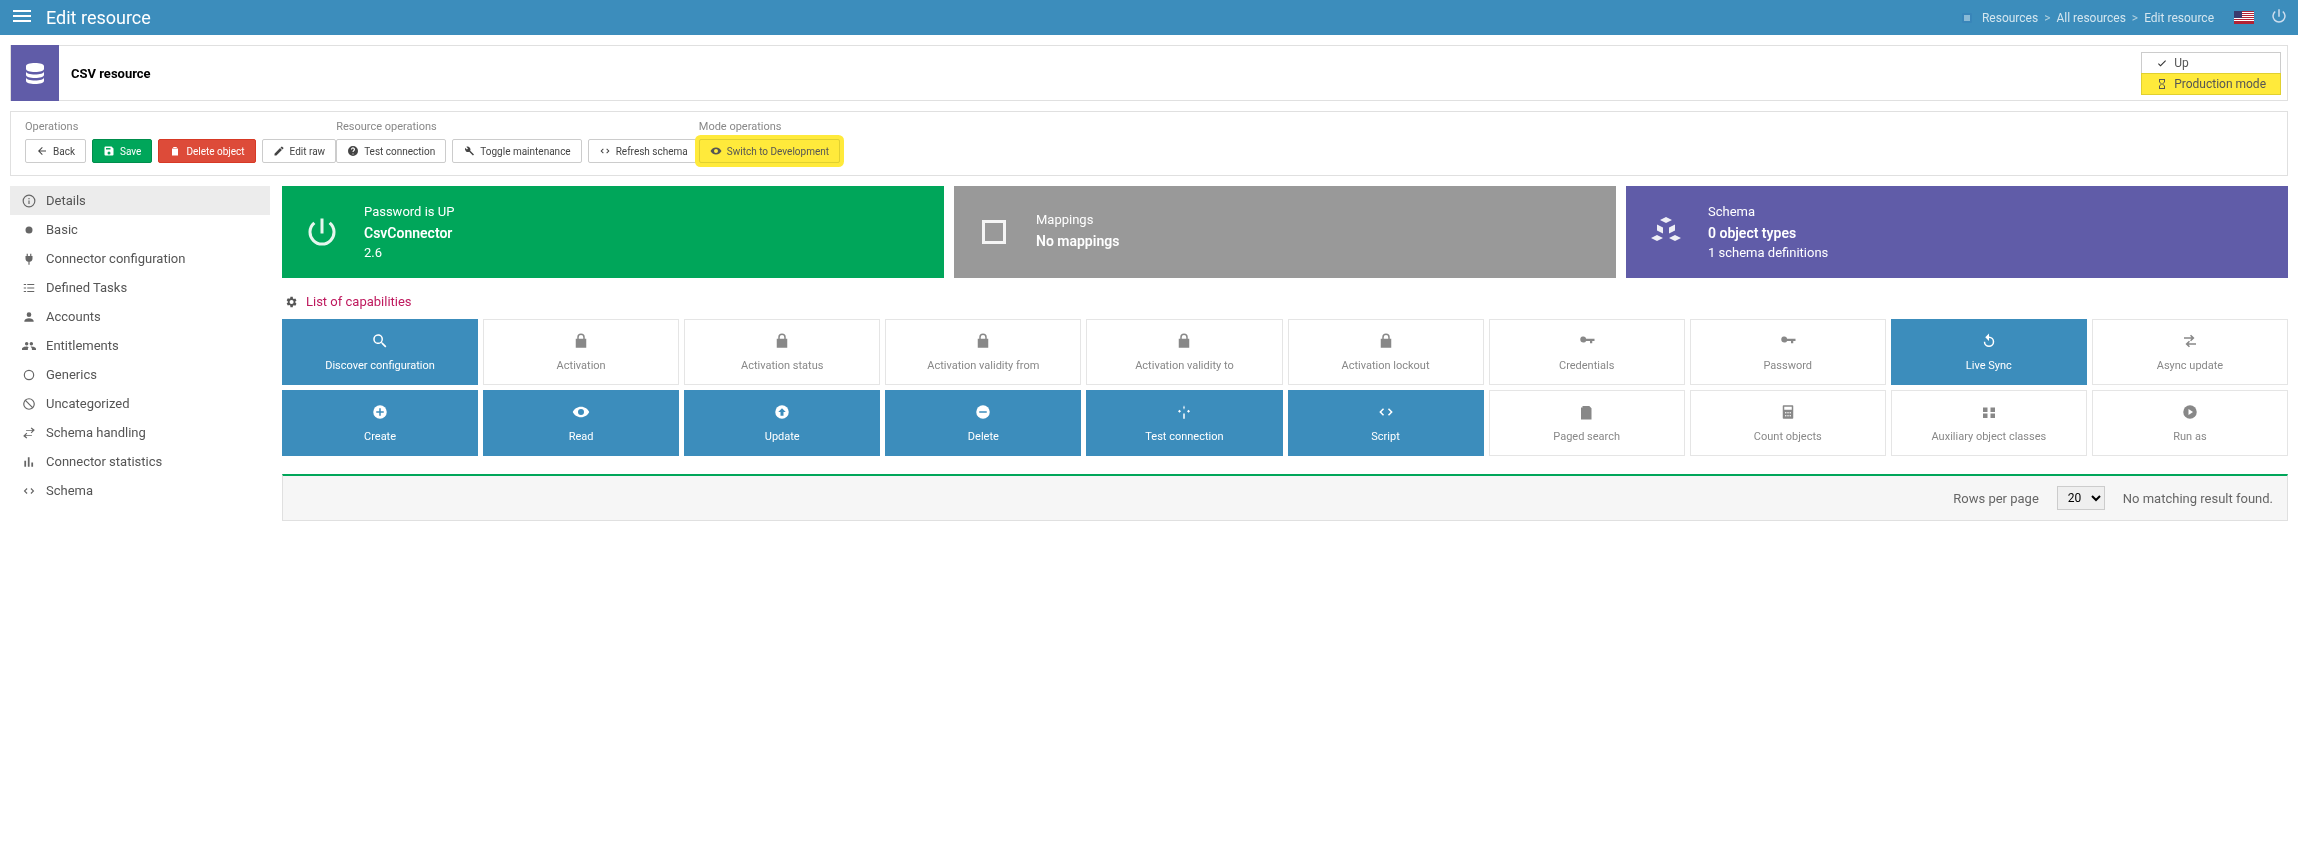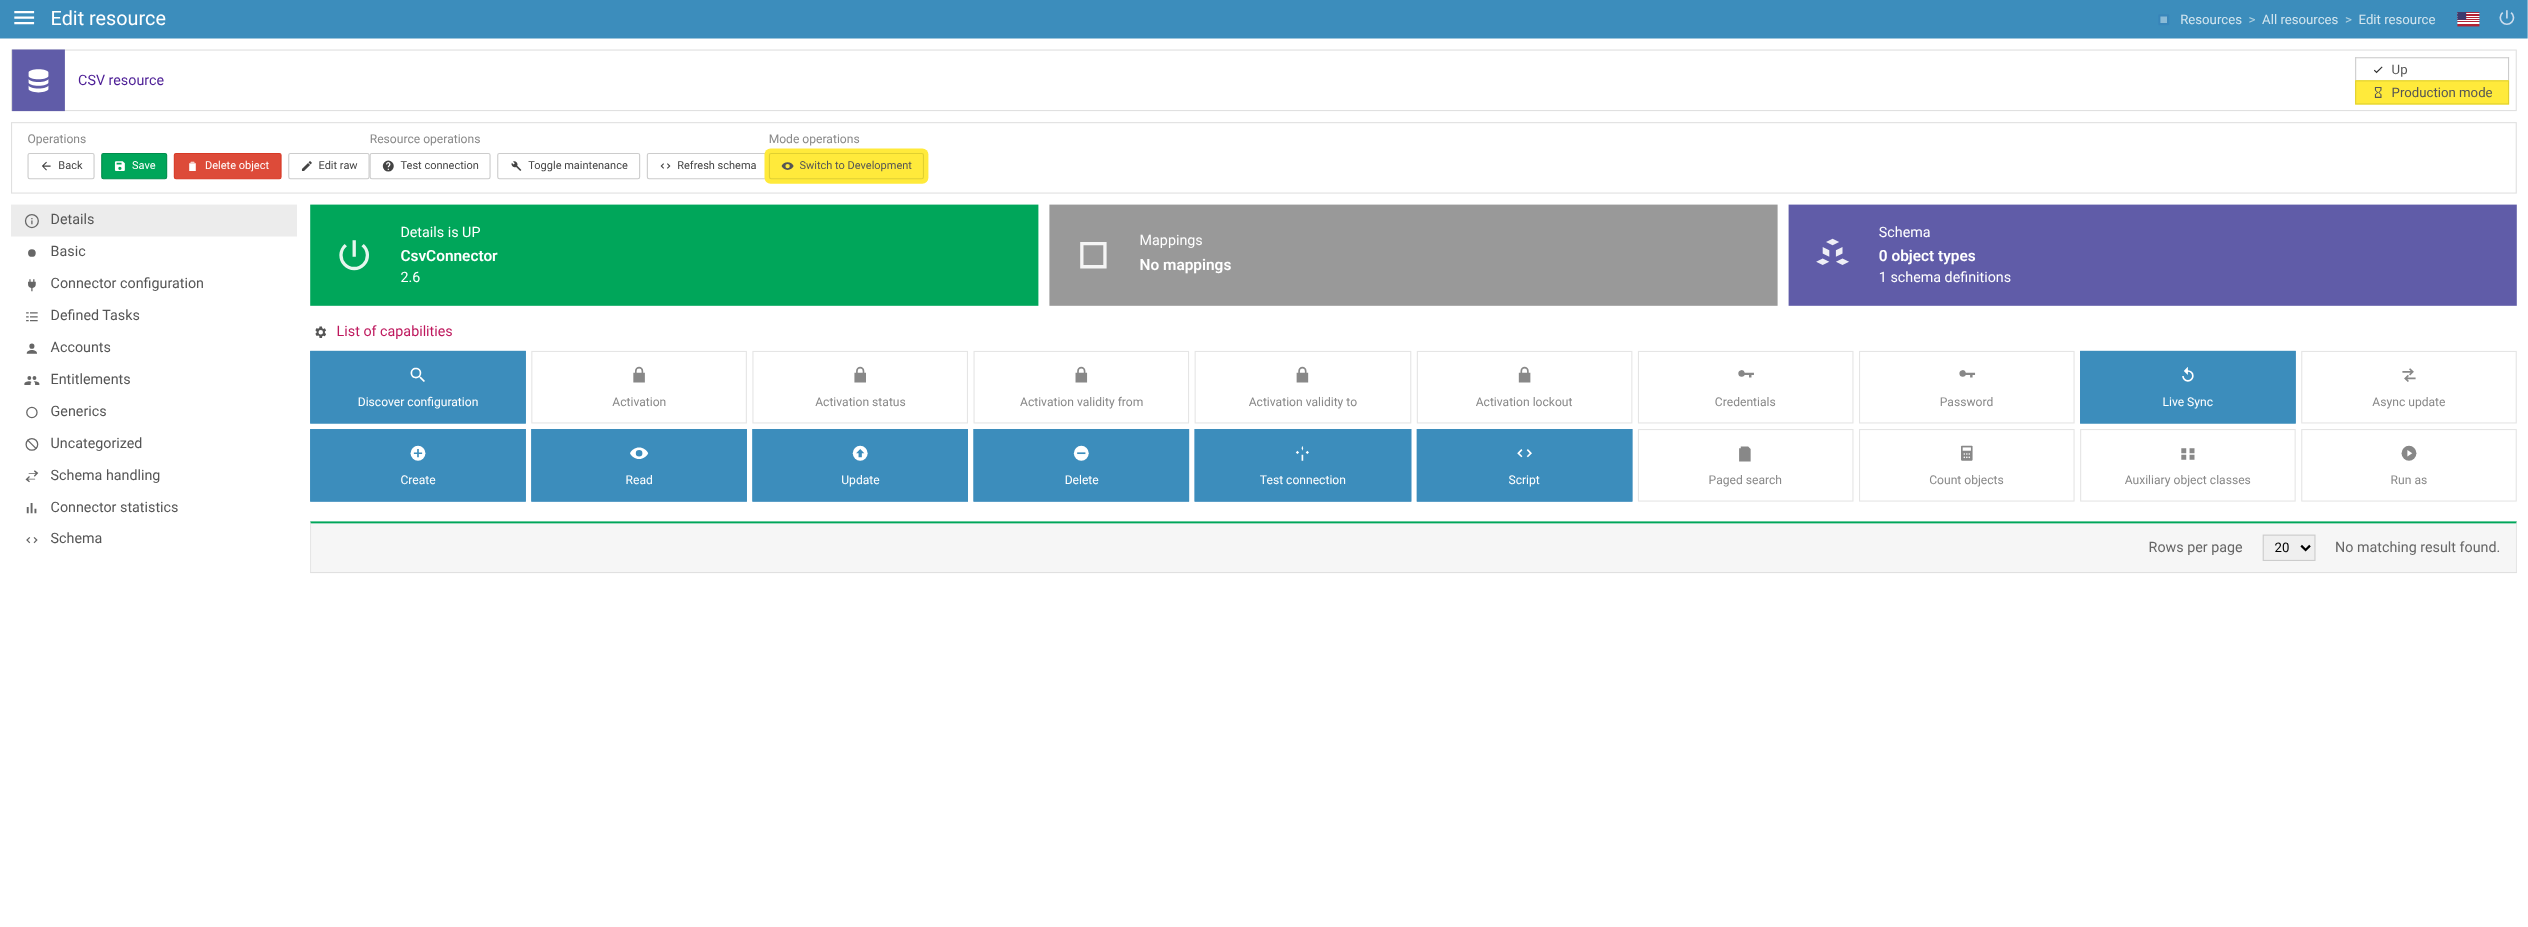--- a/index.html
+++ b/index.html
@@ -16,21 +16,21 @@
 .topbar .breadcrumb .bc-sq { width: 10px; height: 10px; border: 2px solid #337ab7; background: #fff; display:inline-block; margin-right:4px; vertical-align:middle; border-radius:1px; opacity:0.4;}
 .topbar .right-icons { display: flex; align-items: center; gap: 16px; margin-left: 20px; }
 .topbar .flag { width: 20px; height: 13px; background: linear-gradient(to bottom, #b22234 0%, #b22234 8%, #fff 8%, #fff 16%, #b22234 16%, #b22234 24%, #fff 24%, #fff 32%, #b22234 32%, #b22234 40%, #fff 40%, #fff 48%, #b22234 48%, #b22234 56%, #fff 56%, #fff 64%, #b22234 64%, #b22234 72%, #fff 72%, #fff 80%, #b22234 80%); position:relative; }
 .topbar .flag::before { content:""; position:absolute; top:0; left:0; width:8px; height:7px; background:#3c3b6e; }
 .topbar .power svg { fill:#cde; }
 
 
 .res-header { border: 1px solid #e0e0e0; margin: 10px; background: #fff; display:flex; align-items:center; padding:0; height:56px;}
 .res-header .db-badge { width:48px; height:56px; background:#605ca8; display:flex; align-items:center; justify-content:center; color:#fff; }
 .res-header .db-badge svg { fill:#fff; width:24px; height:24px;}
-.res-header .res-name { font-weight:400; color:#4c1d95; margin-left:12px; }
+.res-header .res-name { font-weight:700; color:#000000; margin-left:12px; }
 .res-header .spacer { flex:1; }
 .status-pills { display:flex; flex-direction:column; margin-right:6px;justify-content:space-between; }
 .status-pill { border:1px solid #ccc; background:#fff; padding:3px 14px; font-size:12px; display:flex; align-items:center; gap:6px; color:#555;}
 .status-pill.up { border-bottom:none; }
 .status-pill.prod { background:#ffea3b; border-color:#e0d030; }
 .status-pill .chk { width:12px; }
 .status-pill .hourglass { width:12px; }
 
 
 .ops-bar { border:1px solid #e0e0e0; margin:0 10px 10px 10px; background:#fff; padding:8px 14px 12px 14px; display:flex; }
@@ -294,21 +294,21 @@
   <div class="content">
 
     <div class="cards">
       <div class="card green">
         <div class="card-icon">
           <svg viewBox="0 0 24 24">
               <path d="M13 3h-2v10h2V3zm4.8 2.2l-1.4 1.4A7 7 0 1 1 7.6 6.6L6.2 5.2a9 9 0 1 0 11.6 0z"></path>
             </svg>
         </div>
         <div class="card-body">
-          <div class="line1">Details is UP</div>
+          <div class="line1">Password is UP</div>
           <div class="line2">CsvConnector</div>
           <div class="line3">2.6</div>
         </div>
       </div>
       <div class="card gray">
         <div class="card-icon">
           <svg viewBox="0 0 24 24">
               <path d="M4 4h16v16H4V4zm2 2v12h12V6H6z"></path>
             </svg>
         </div>

